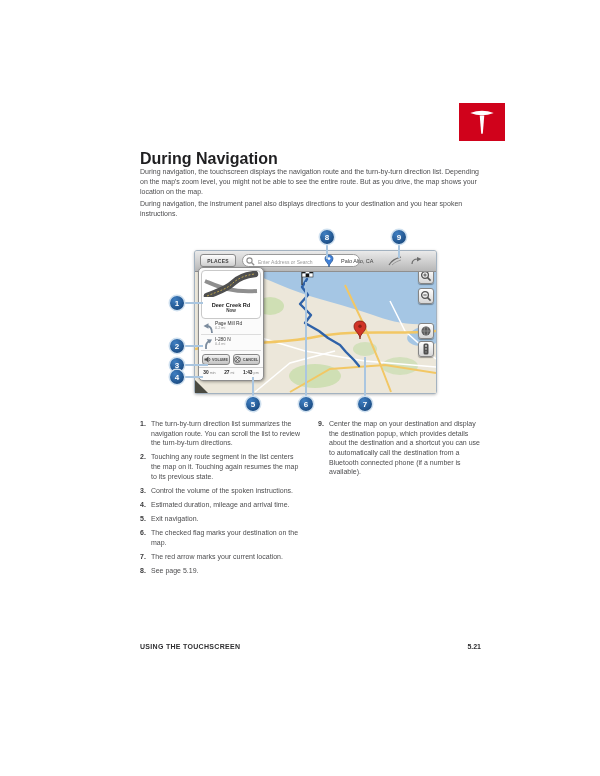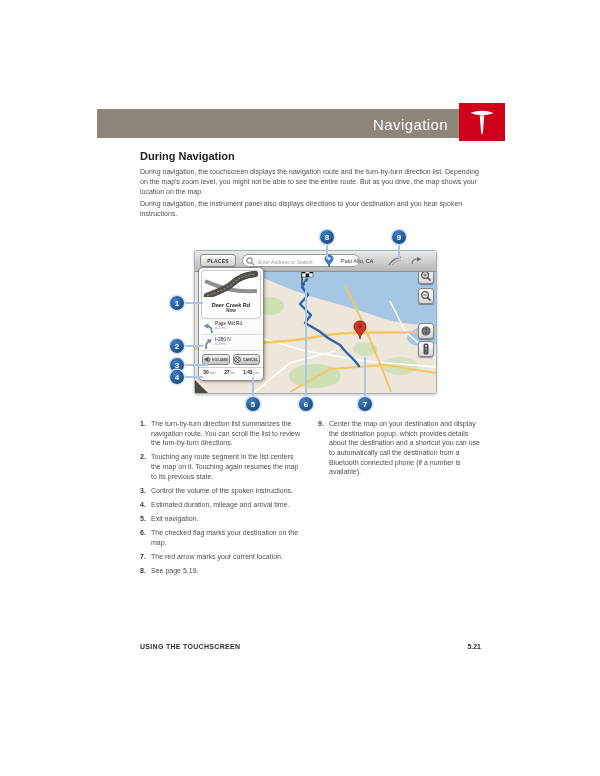--- a/index.html
+++ b/index.html
@@ -5,21 +5,21 @@
   html,body{margin:0;padding:0;background:#fff;}
   .page{position:relative;width:600px;height:776px;background:#fff;overflow:hidden;
         font-family:"Liberation Sans",sans-serif;}
   
   .header-bar{position:absolute;left:97px;top:109px;width:362px;height:29px;background:#8d8679;}
   .header-title{position:absolute;right:11px;top:50%;transform:translateY(-50%);
         color:#fff;font-size:15px;font-weight:400;letter-spacing:.4px;}
   .tesla-logo{position:absolute;left:459px;top:103px;width:46px;height:38px;background:#d0021b;
         display:flex;align-items:center;justify-content:center;}
   
-  .h1{position:absolute;left:140px;top:150px;font-size:11px;font-weight:bold;color:#1f1f21;}
+  .h1{position:absolute;left:140px;top:150px;font-size:16px;font-weight:bold;color:#1f1f21;}
   .para{position:absolute;left:140px;width:347px;font-size:7px;line-height:1.4;color:#4d4d4f;}
   .para1{top:167px;} .para2{top:199px;}
   
   .screenshot{position:absolute;left:194px;top:250px;width:241px;height:142px;
         border:1px solid #a3b2c0;border-radius:3px;background:#ece7da;
         box-shadow:0 1px 3px rgba(0,0,0,.25);}
   .toolbar{position:absolute;left:0;top:0;width:100%;height:20px;
         background:linear-gradient(#eaeaea,#b7b7b7);border-bottom:1px solid #8f8f8f;
         border-radius:2px 2px 0 0;z-index:2;}
   .places-btn{position:absolute;left:5px;top:3px;width:36px;height:13px;
@@ -78,23 +78,20 @@
   .footer-left{position:absolute;left:140px;top:643px;font-size:7px;font-weight:bold;
         color:#2e2e30;letter-spacing:.3px;}
   .footer-right{position:absolute;left:441px;top:643px;width:40px;text-align:right;
         font-size:7px;font-weight:bold;color:#2e2e30;}
 </style>
 </head>
 <body>
 
 <div class="page">
 
-  <div class="header-bar">
-    <span class="header-title">Navigation</span>
-  </div>
   <div class="tesla-logo">
     <svg width="26" height="30" viewBox="0 0 40 44">
       <path d="M2,8 Q20,1 38,8 Q20,15 2,8 Z" fill="#fff"></path>
       <path d="M16.5,12 L23.5,12 L21.2,40 L18.8,40 Z" fill="#fff"></path>
     </svg>
   </div>
 
   <div class="h1">During Navigation</div>
   <div class="para para1">During navigation, the touchscreen displays the navigation route and the turn-by-turn direction list. Depending on the map's zoom level, you might not be able to see the entire route. But as you drive, the map shows your location on the map.</div>
   <div class="para para2">During navigation, the instrument panel also displays directions to your destination and you hear spoken instructions.</div>

